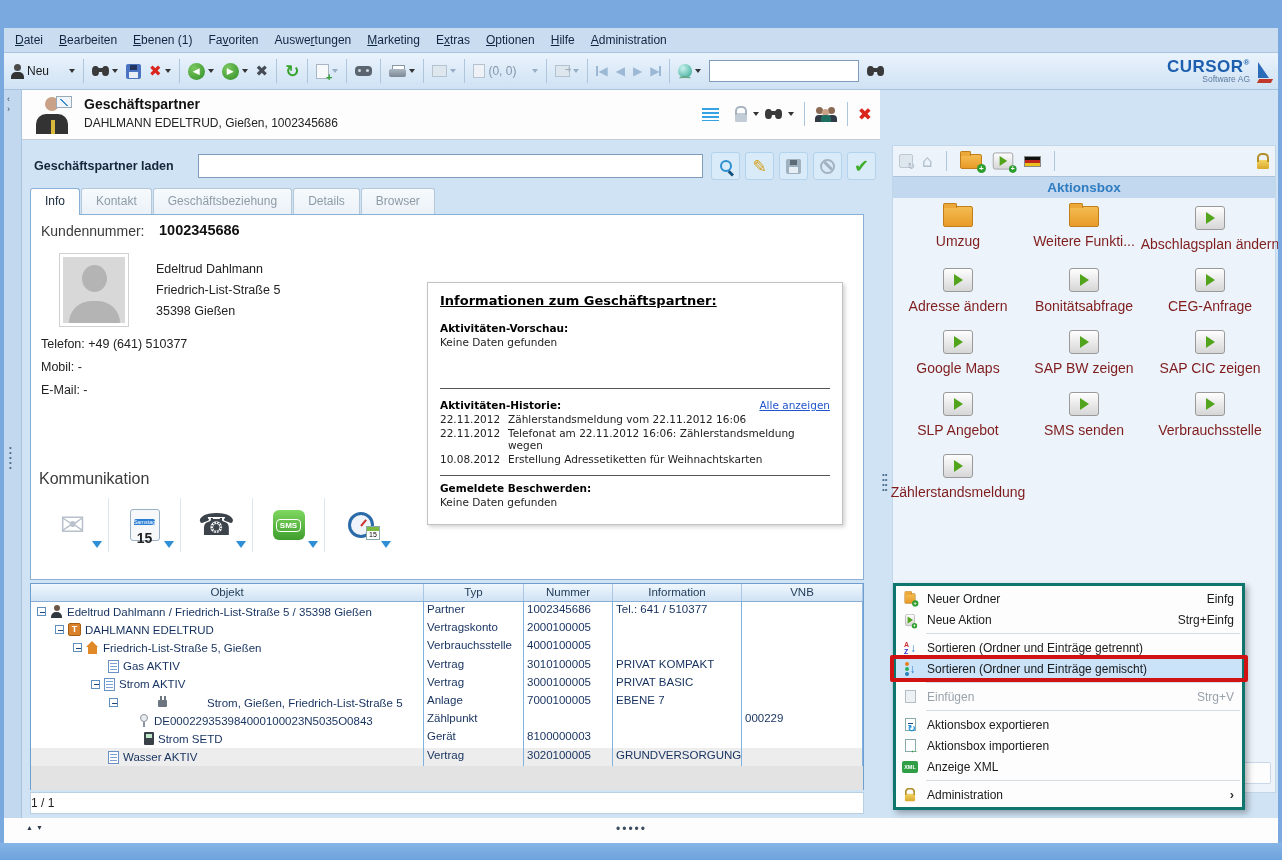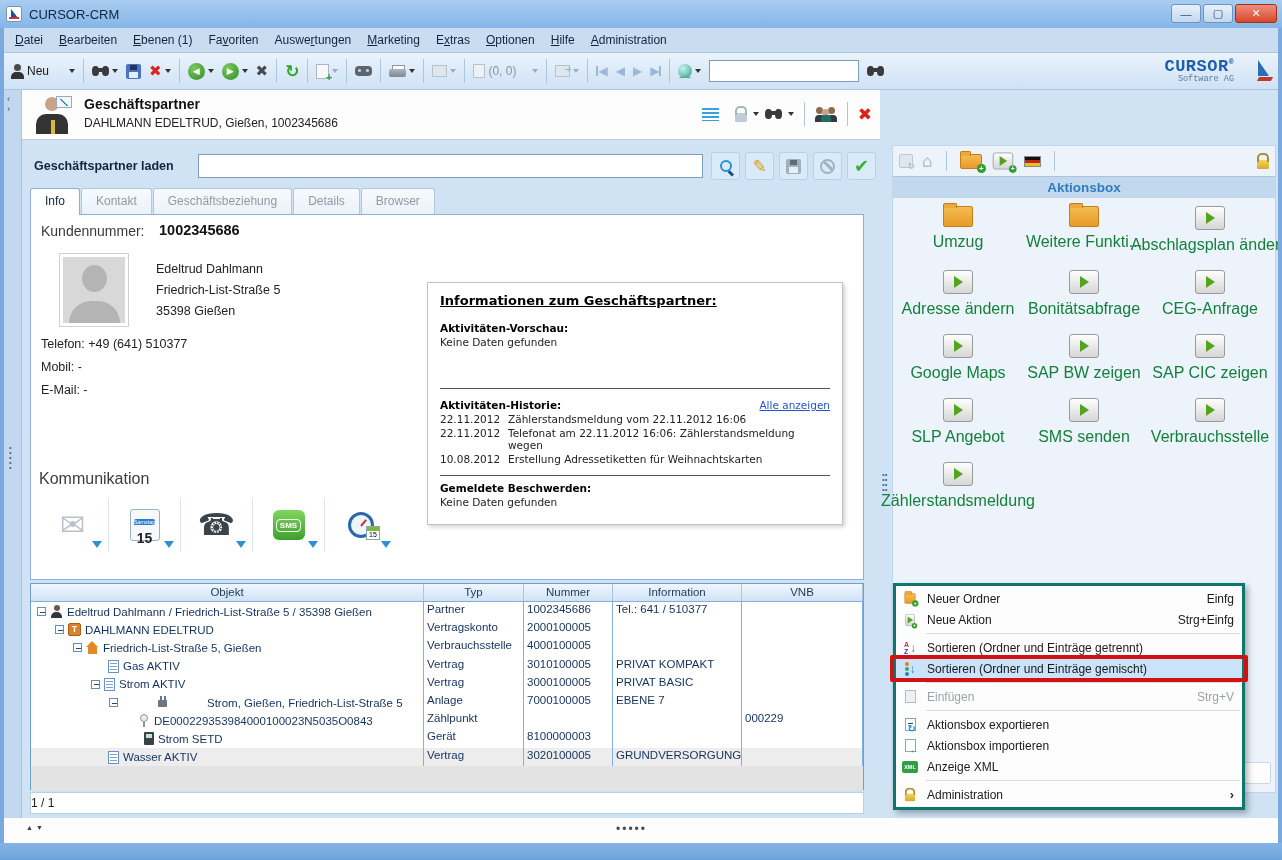--- a/index.html
+++ b/index.html
@@ -59,21 +59,21 @@
   .i-imgdis { width:15px; height:12px; background:#dfe7ee; border:1px solid #b5c3d0; position:relative; }
   .i-docgray { width:12px; height:14px; background:#eef2f6; border:1px solid #b5c3d0; }
   .i-exportdis { width:15px; height:12px; background:#dfe7ee; border:1px solid #b5c3d0; position:relative; }
   .i-exportdis::after { content:"➔"; position:absolute; right:-2px; top:-1px; font-size:8px; color:#9fb0c0; }
   .i-nav { font-size:12px; color:#9db8d4; display:flex; align-items:center; }
   .i-nav .bar { width:2px; height:10px; background:#9db8d4; }
   .i-orb { width:14px; height:14px; border-radius:50%; background:radial-gradient(circle at 35% 30%,#c9f3ef,#29a08c); position:relative; }
   .i-orb::after { content:""; position:absolute; left:1px; bottom:-3px; width:12px; height:3px; border-top:2px solid #6a8; border-radius:50%; }
   .counter-lbl { font-size:12px; color:#8296ab; }
   .tsearch { width:150px; height:22px; border:1px solid #7f9db9; background:#fff; margin:0 4px; font-size:12px; padding:0 4px; }
-  .logo { margin-left:auto; display:flex; align-items:center; gap:20px; padding-right:4px;font-family:Liberation Mono, monospace; }
+  .logo { margin-left:auto; display:flex; align-items:flex-end; gap:4px; padding-right:4px; }
   .logo-text { text-align:right; line-height:1; }
   .logo-main { color:#1d5fae; font-weight:bold; font-size:17px; letter-spacing:0.5px; }
   .logo-sub { color:#5b7ba0; font-size:8.5px; }
   .logo-sail { width:18px; height:22px; position:relative; }
   .logo-sail::before { content:""; position:absolute; right:3px; top:0; width:0; height:0; border-left:11px solid #2a6cb8; border-top:16px solid transparent; }
   .logo-sail::after { content:""; position:absolute; right:0; bottom:1px; width:14px; height:4px; background:#c0392b; transform:skewX(-30deg); }
 
   
   .workspace { position:absolute; left:4px; top:90px; width:1274px; height:753px; background:#cfe3f4; }
   .left-strip { position:absolute; left:0; top:0; width:18px; height:100%; background:#c2d8ee; border-right:1px solid #aac4de; }
@@ -212,21 +212,21 @@
   .playbtn { width:24px; height:20px; background:linear-gradient(#fefefe,#d6d6d6); border:1px solid #9a9a9a; border-radius:3px; position:relative; display:flex; align-items:center; justify-content:center; }
   .playbtn::after { content:""; width:0; height:0; border-left:9px solid #53a41d; border-top:6px solid transparent; border-bottom:6px solid transparent; }
   .i-flag { width:17px; height:11px; border:1px solid #888; background:linear-gradient(#111 0 33%, #c0261c 33% 66%, #e8c11c 66% 100%); }
   .rp-lock { margin-left:auto; }
   .rp-title { position:absolute; left:0; top:30px; width:100%; height:22px; background:#c2d8ee; border-top:1px solid #aac4de;
     text-align:center; font-size:13.5px; font-weight:bold; color:#2f7cc1; line-height:21px; }
   .rp-grid { position:absolute; left:2px; top:56px; width:378px; display:grid; grid-template-columns:repeat(3,126px); row-gap:12px; }
   .ab-item { display:flex; flex-direction:column; align-items:center; gap:6px; padding-top:4px; }
   .ab-item .folder { width:30px; height:21px; } .ab-item .folder::before { width:12px; }
   .ab-item .playbtn { width:30px; height:24px; }
-  .ab-label { font-size:16px; color:#15803d; white-space:nowrap; }
+  .ab-label { font-size:14px; color:#7f1d1d; white-space:nowrap; }
   .rp-bottom { position:absolute; left:4px; bottom:8px; width:374px; height:22px; background:#fdfdfd; border:1px solid #c9d8e8; border-radius:2px; }
 
   
   .ctx { position:absolute; left:889px; top:493px; width:352px; background:#fdfdfd; border:3px solid #0f766e;
     box-shadow:3px 3px 6px rgba(0,0,0,0.3); padding:2px 0; z-index:10; }
   .ctx-item { height:21px; display:flex; align-items:center; padding:0 8px 0 6px; position:relative; }
   .ctx-item .mi { width:16px; flex:none; display:flex; justify-content:center; margin-right:9px; }
   .ctx-item .mlabel { font-size:12px; color:#1a1a1a; flex:1; white-space:nowrap; }
   .ctx-item .mshort { font-size:12px; color:#1a1a1a; }
   .ctx-item.disabled .mlabel, .ctx-item.disabled .mshort { color:#9aa2ab; }
@@ -254,29 +254,20 @@
   .bstrip .hdots { position:absolute; left:612px; top:4px; color:#3c4e60; font-size:12px; letter-spacing:2px; }
   .win-border-bottom { position:absolute; left:0; top:843px; width:100%; height:17px; background:linear-gradient(#85b4e6,#6ea3dc); }
   .win-border-left { position:absolute; left:0; top:28px; width:4px; height:815px; background:#79a9de; }
   .win-border-right { position:absolute; right:0; top:28px; width:4px; height:815px; background:#79a9de; }
 </style>
 </head>
 <body>
 
 <div class="window">
 
-  <div class="titlebar">
-    <span class="app-icon"></span>
-    <span class="title-text">CURSOR-CRM</span>
-    <span class="win-controls">
-      <span class="wbtn">—</span>
-      <span class="wbtn">▢</span>
-      <span class="wbtn close">✕</span>
-    </span>
-  </div>
 
   <div class="menubar">
       <div class="menu-item"><u>D</u>atei</div>
       <div class="menu-item"><u>B</u>earbeiten</div>
       <div class="menu-item"><u>E</u>benen (1)</div>
       <div class="menu-item">Fa<u>v</u>oriten</div>
       <div class="menu-item">Auswe<u>r</u>tungen</div>
       <div class="menu-item"><u>M</u>arketing</div>
       <div class="menu-item">E<u>x</u>tras</div>
       <div class="menu-item"><u>O</u>ptionen</div>

